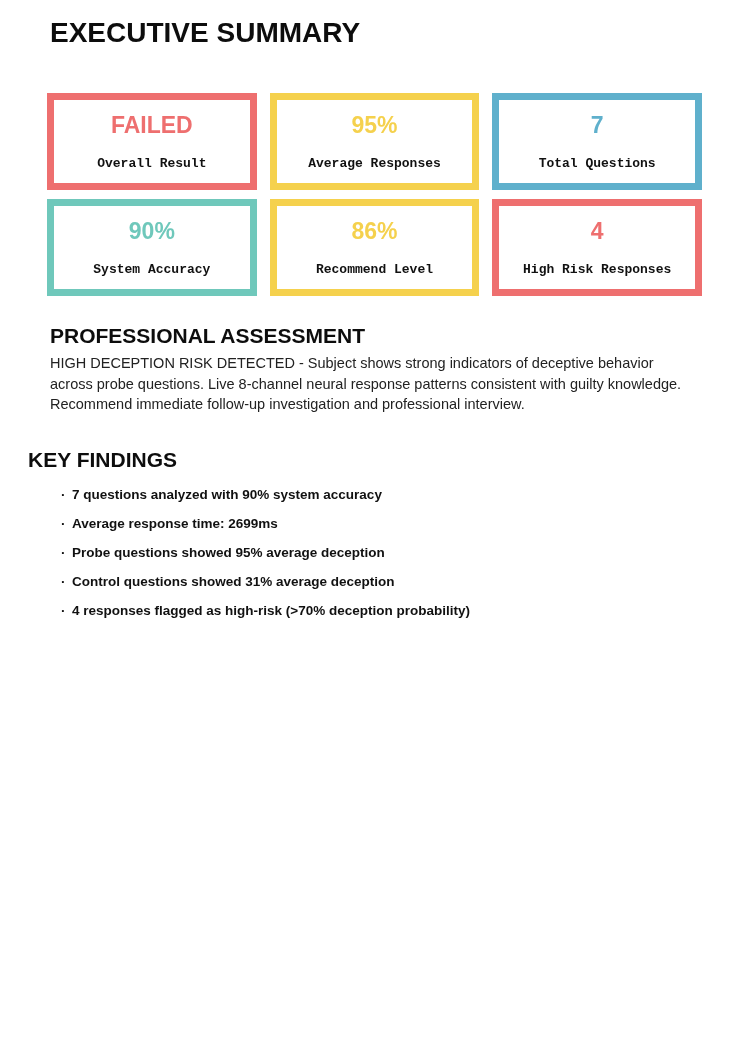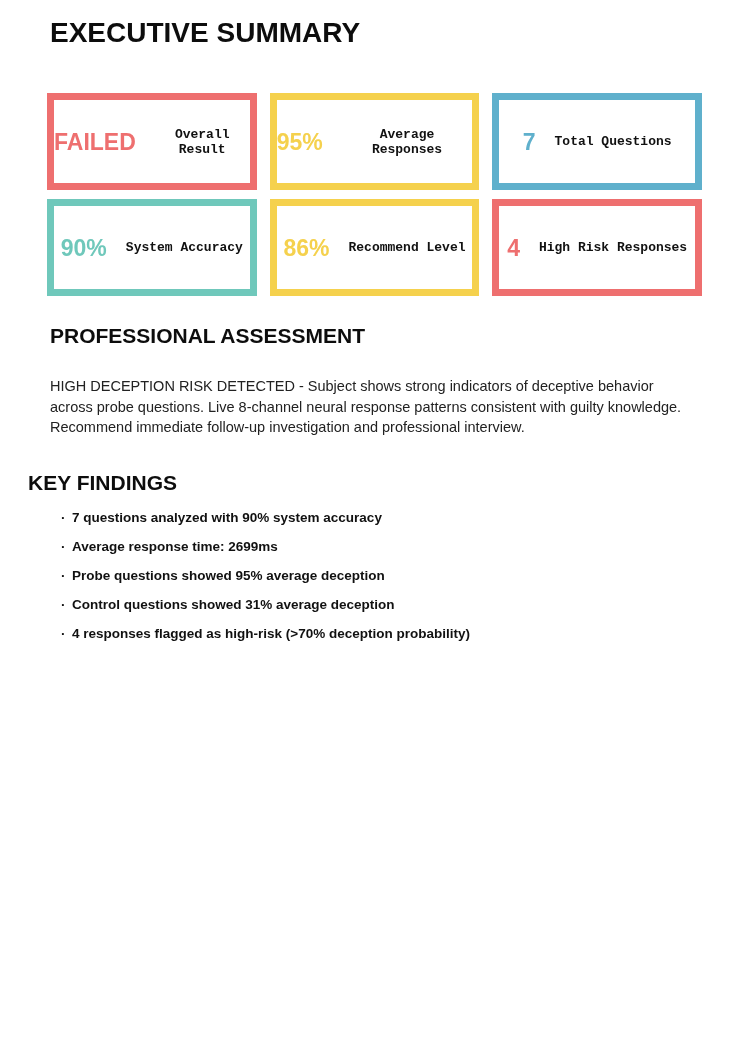--- a/index.html
+++ b/index.html
@@ -35,21 +35,21 @@
     grid-template-columns: repeat(3, 1fr);
     column-gap: 13px;
     row-gap: 9px;
   }
   .card {
     box-sizing: border-box;
     height: 97px;
     background: #ffffff;
     border: 7px solid var(--accent, #cccccc);
     display: flex;
-    flex-direction: row;
+    flex-direction: column;
     align-items: center;
     justify-content: center;
     gap: 19px;
     text-align: center;
   }
   .card-value {
     font-size: 23px;
     line-height: 24px;
     font-weight: bold;
     color: var(--accent, #444444);
@@ -64,21 +64,21 @@
   .section-heading {
     margin: 0 0 0 50px;
     font-size: 21px;
     line-height: 24px;
     font-weight: bold;
     color: #0d0d0d;
   }
   .heading-assessment { margin-top: 28px; }
   .heading-findings  { margin-top: 33px; margin-left: 28px; }
   .assessment-body {
-    margin: 28px 45px 0 50px;
+    margin: 5px 45px 0 50px;
     max-width: 648px;
     font-size: 14.5px;
     line-height: 20.5px;
     font-weight: normal;
     color: #222222;
   }
   .findings {
     list-style: none;
     margin: 14px 45px 0 61px;
     padding: 0;

